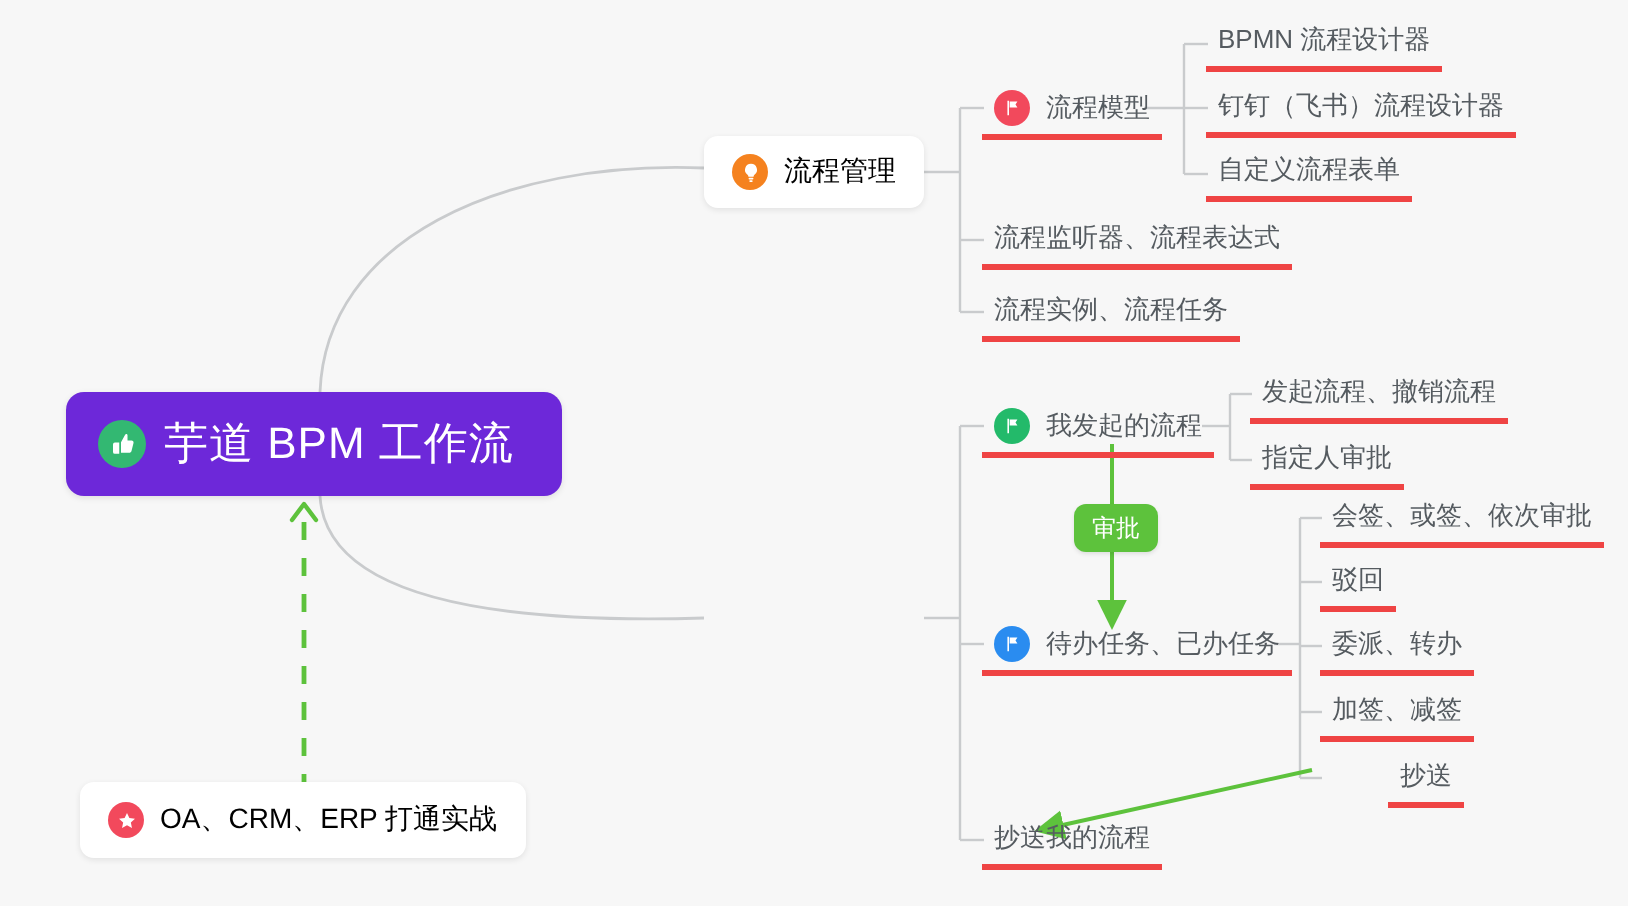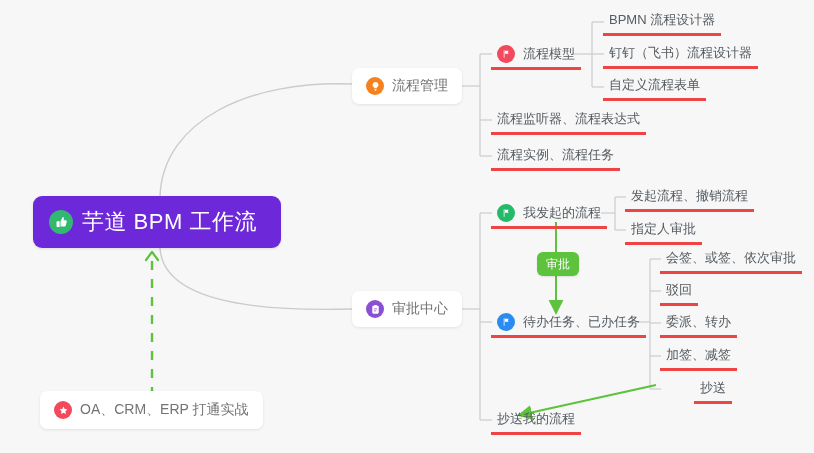--- a/index.html
+++ b/index.html
@@ -57,21 +57,21 @@
     border-radius: 7px;
     box-shadow: 0 1px 3px rgba(0,0,0,0.09);
     display: flex;
     align-items: center;
     box-sizing: border-box;
     padding: 0 14px;
     height: 36px;
   }
   .card-label {
     font-size: 14px;
-    color: #737373;
+    color: #000000;
     margin-left: 8px;
     white-space: nowrap;
   }
 
   
   .leaf {
     position: absolute;
     font-size: 13px;
     color: #555b60;
     white-space: nowrap;
@@ -220,31 +220,20 @@
     <span class="leaf-text">流程模型</span>
   </div>
 
   <div class="leaf" style="left:603px; top:12px;">BPMN 流程设计器</div>
   <div class="leaf" style="left:603px; top:45px;">钉钉（飞书）流程设计器</div>
   <div class="leaf" style="left:603px; top:77px;">自定义流程表单</div>
 
   <div class="leaf" style="left:491px; top:111px;">流程监听器、流程表达式</div>
   <div class="leaf" style="left:491px; top:147px;">流程实例、流程任务</div>
 
-  <div class="card" style="left:352px; top:291px;">
-    <span class="dot-icon purple">
-      <svg width="11" height="11" viewBox="0 0 24 24" fill="#ffffff">
-        <rect x="5" y="4" width="14" height="17" rx="2.2"></rect>
-        <rect x="9" y="2" width="6" height="3.4" rx="1.2"></rect>
-        <rect x="8" y="10" width="8" height="1.6" rx="0.8" fill="#8b4fd6"></rect>
-        <rect x="8" y="14" width="6" height="1.6" rx="0.8" fill="#8b4fd6"></rect>
-      </svg>
-    </span>
-    <span class="card-label">审批中心</span>
-  </div>
 
   <div class="leaf with-icon" style="left:491px; top:204px;">
     <span class="dot-icon green">
       <svg width="10" height="10" viewBox="0 0 24 24" fill="#ffffff">
         <path d="M6.5 3.2h1.9v17.6H6.5z"></path>
         <path d="M9.2 4.1h9.3l-2.3 3.6 2.3 3.6H9.2z"></path>
       </svg>
     </span>
     <span class="leaf-text">我发起的流程</span>
   </div>

